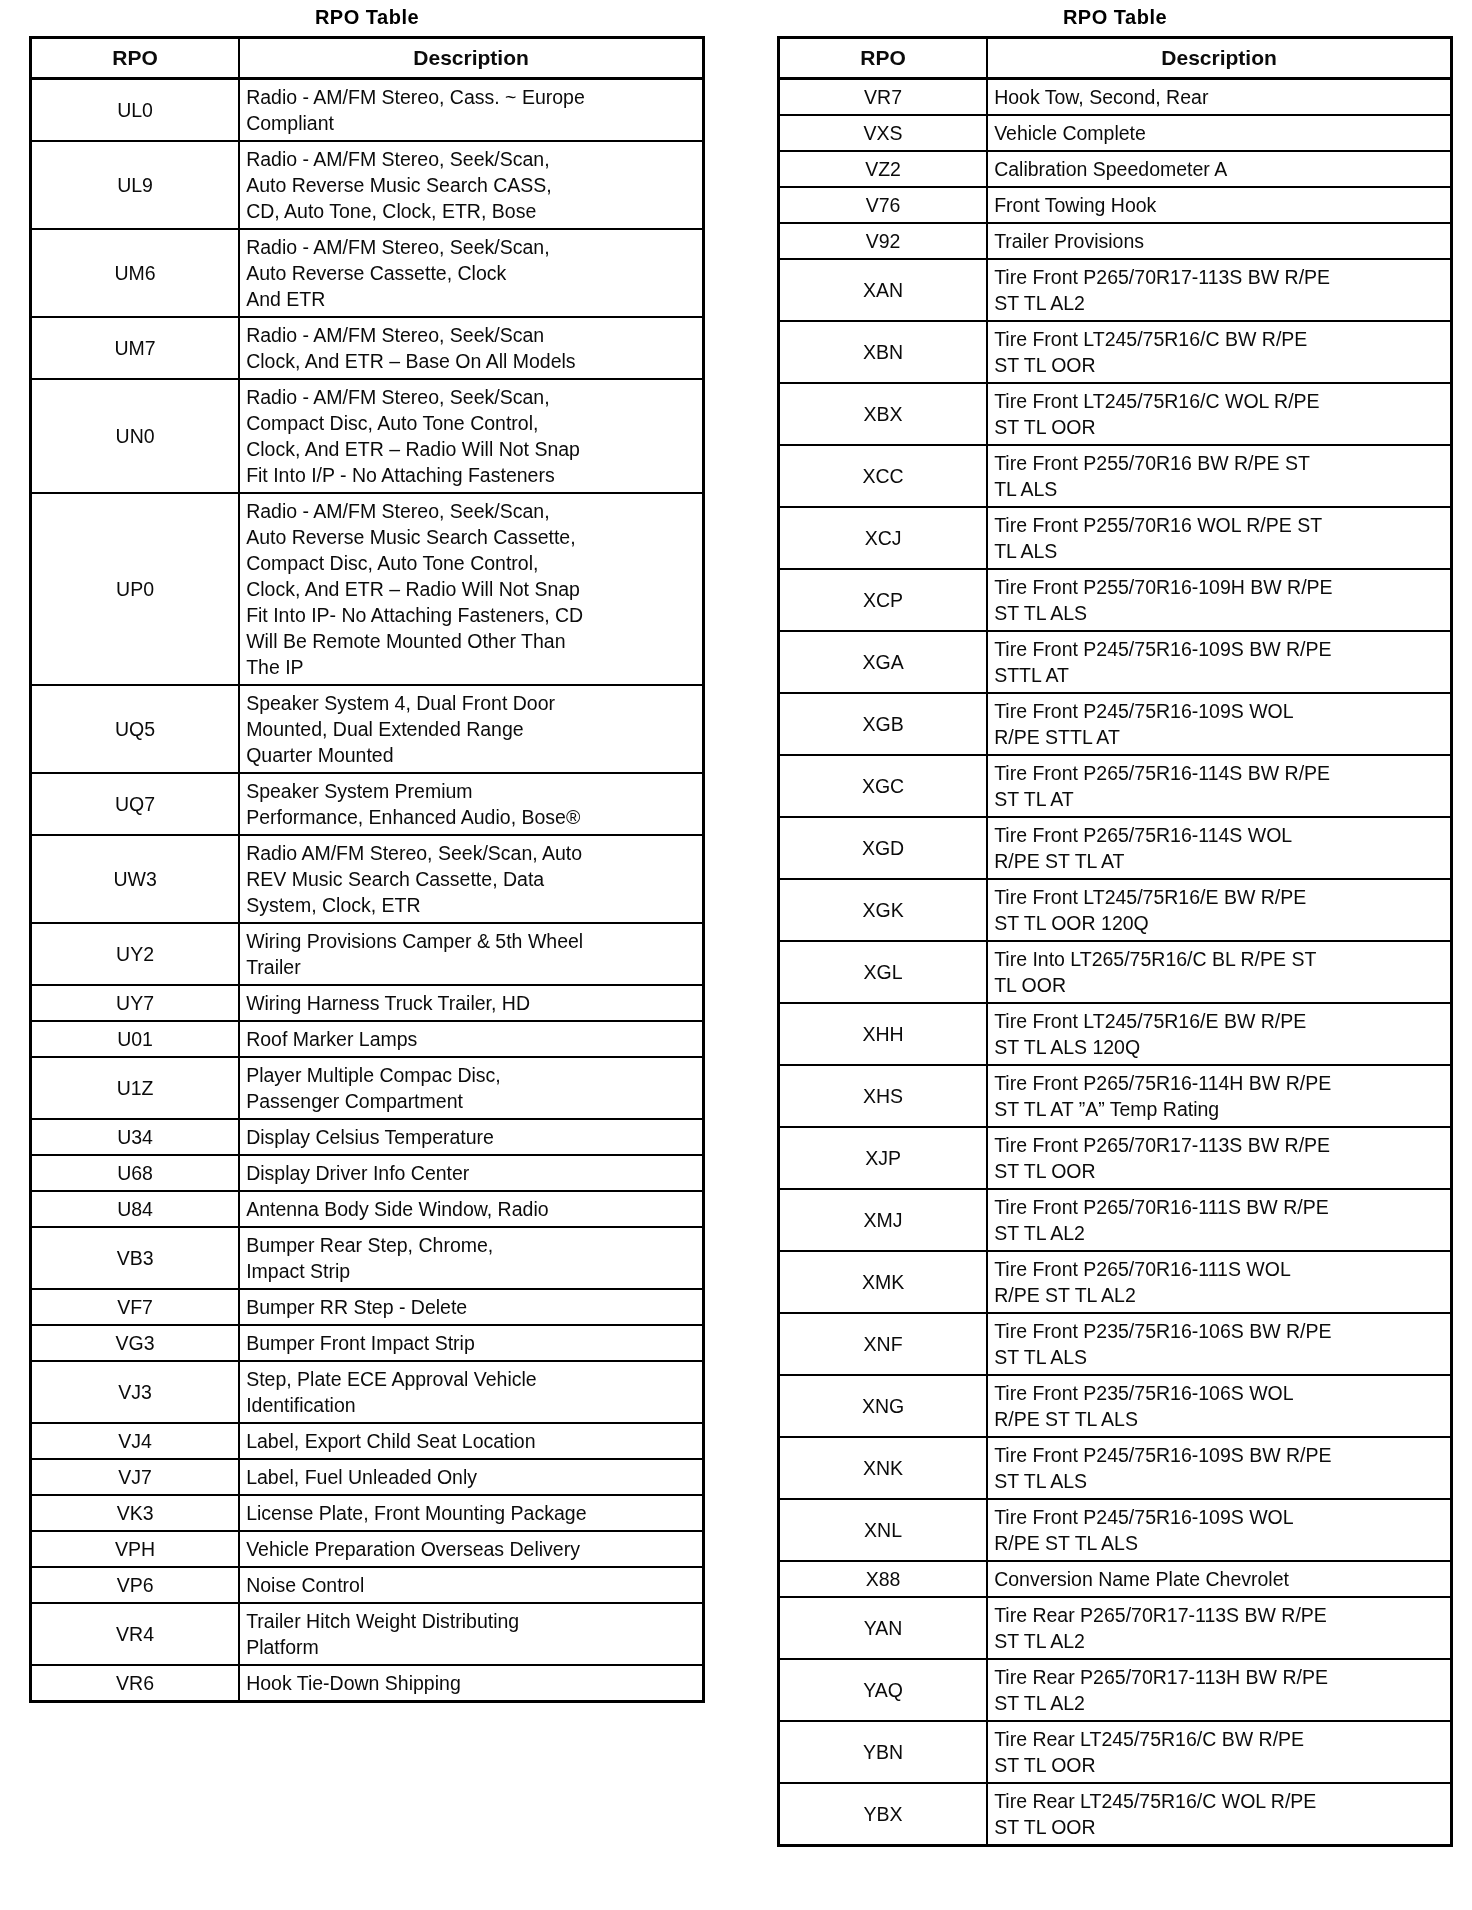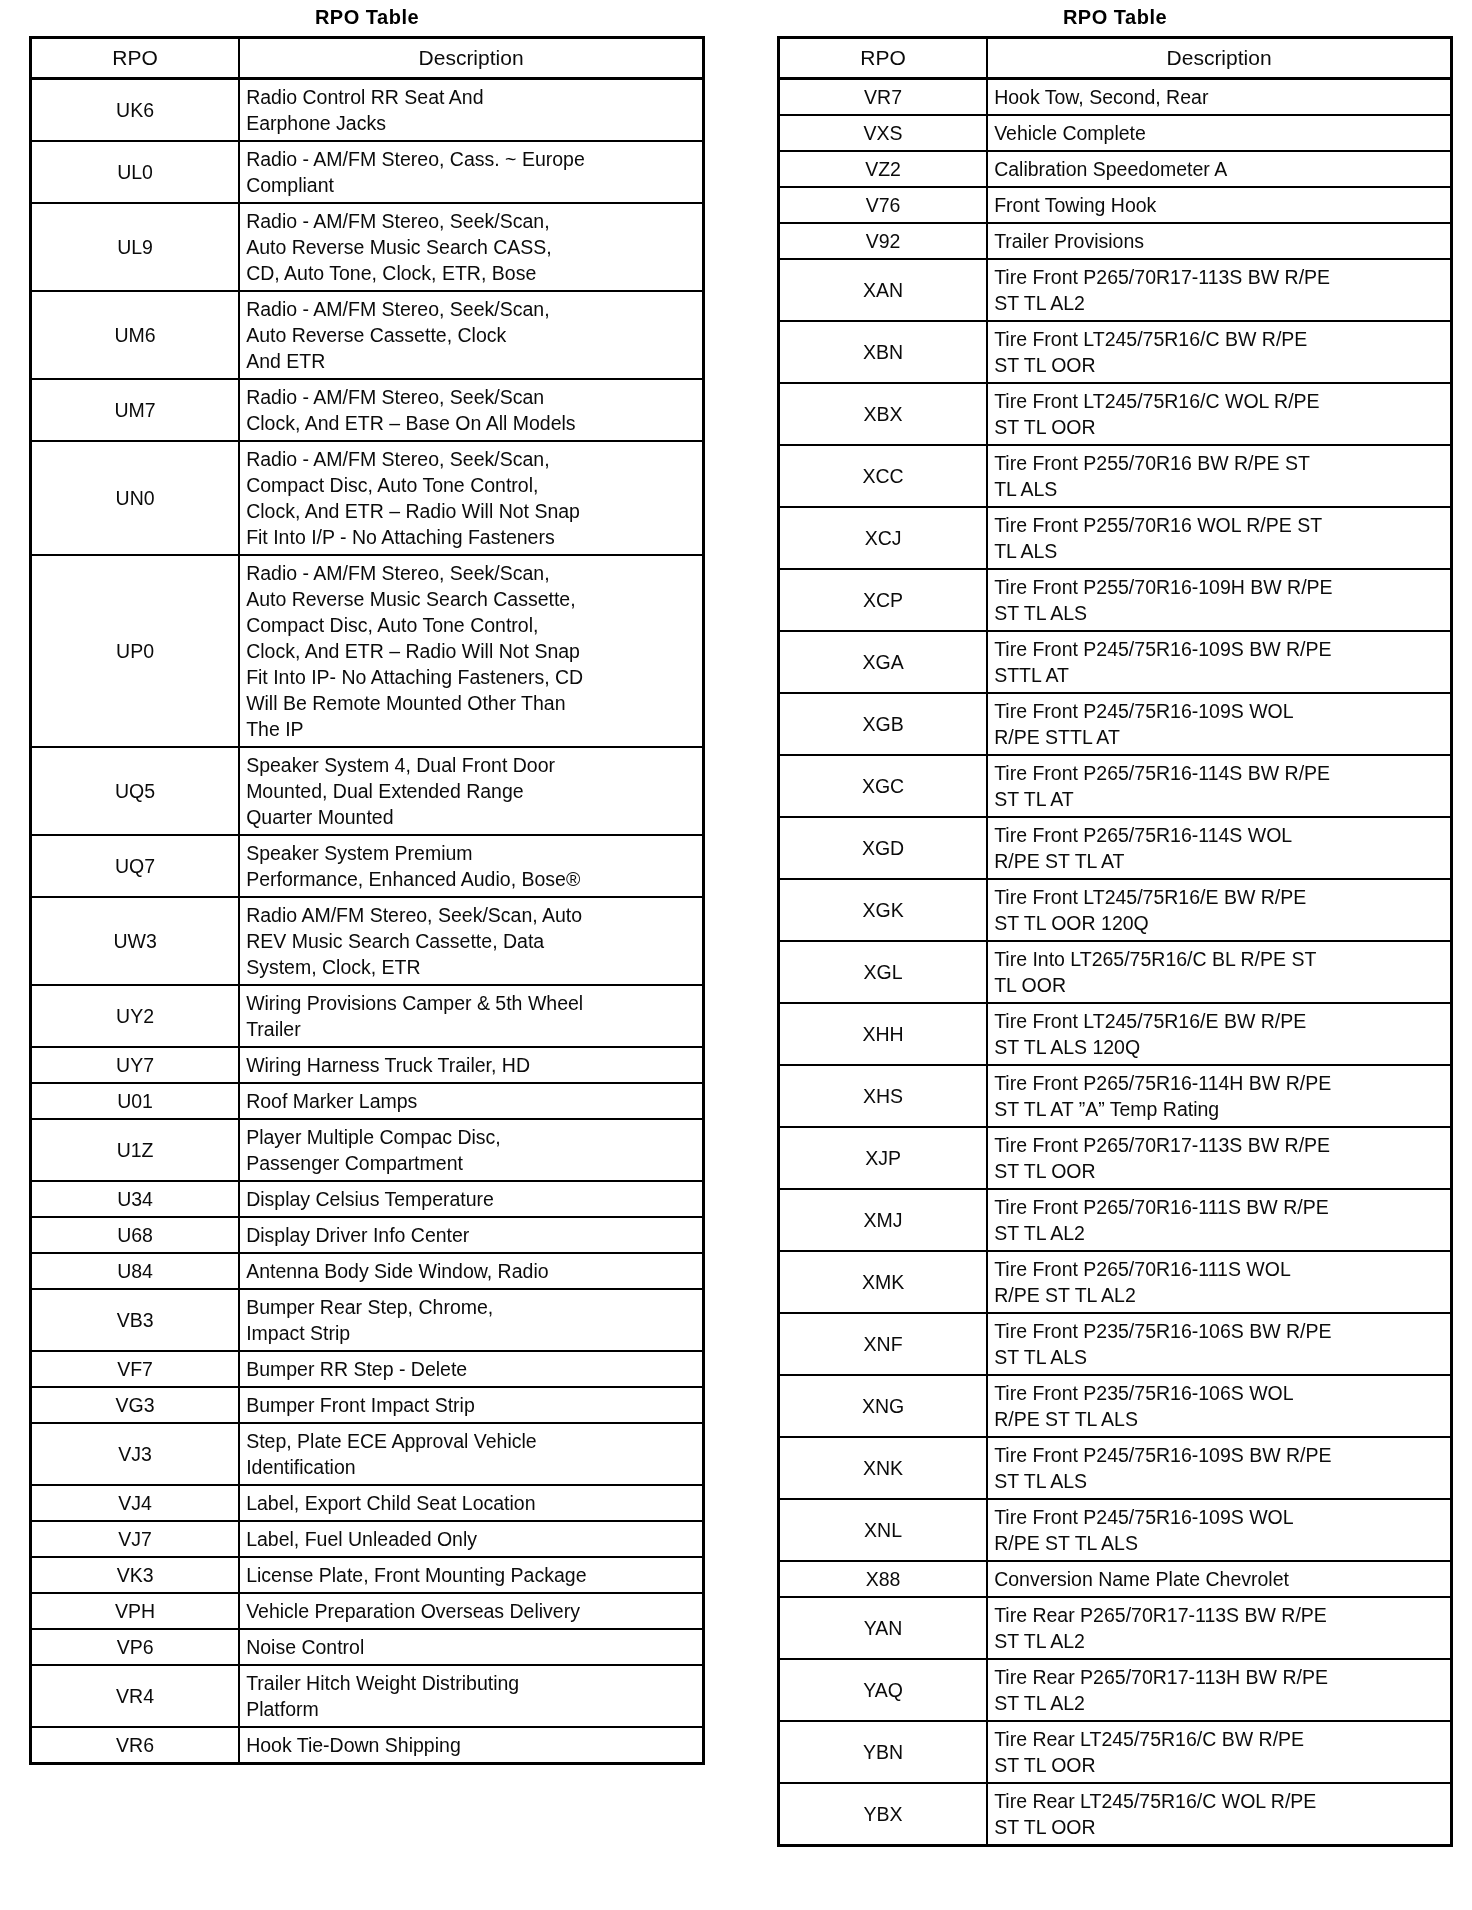--- a/index.html
+++ b/index.html
@@ -21,21 +21,21 @@
     border:3px solid #000;
     table-layout:fixed;
   }
   table.rpo th, table.rpo td{
     border:2px solid #000;
     font-size:19.5px;line-height:26px;
     padding:4px 6px;
     vertical-align:middle;
   }
   table.rpo th{
-    font-size:21px;font-weight:normal;text-align:center;
+    font-size:21px;font-weight:bold;text-align:center;
     border-bottom:3px solid #000;padding:6px 6px;
   }
   col.rpo-col{width:31%;}
   td.rpo-code{text-align:center;white-space:nowrap;}
   td.rpo-desc{text-align:left;white-space:pre-line;padding-left:10px;}
   tr{page-break-inside:avoid;}
 </style>
 </head>
 <body>
 
@@ -47,25 +47,20 @@
         <col>
       </colgroup>
     <thead>
       <tr>
         <th>RPO</th>
         <th>Description</th>
       </tr>
     </thead>
     <tbody>
         <tr>
-          <td class="rpo-code">UK6</td>
-          <td class="rpo-desc">Radio Control RR Seat And
-Earphone Jacks</td>
-        </tr>
-        <tr>
           <td class="rpo-code">UL0</td>
           <td class="rpo-desc">Radio - AM/FM Stereo, Cass. ~ Europe
 Compliant</td>
         </tr>
         <tr>
           <td class="rpo-code">UL9</td>
           <td class="rpo-desc">Radio - AM/FM Stereo, Seek/Scan,
 Auto Reverse Music Search CASS,
 CD, Auto Tone, Clock, ETR, Bose</td>
         </tr>

